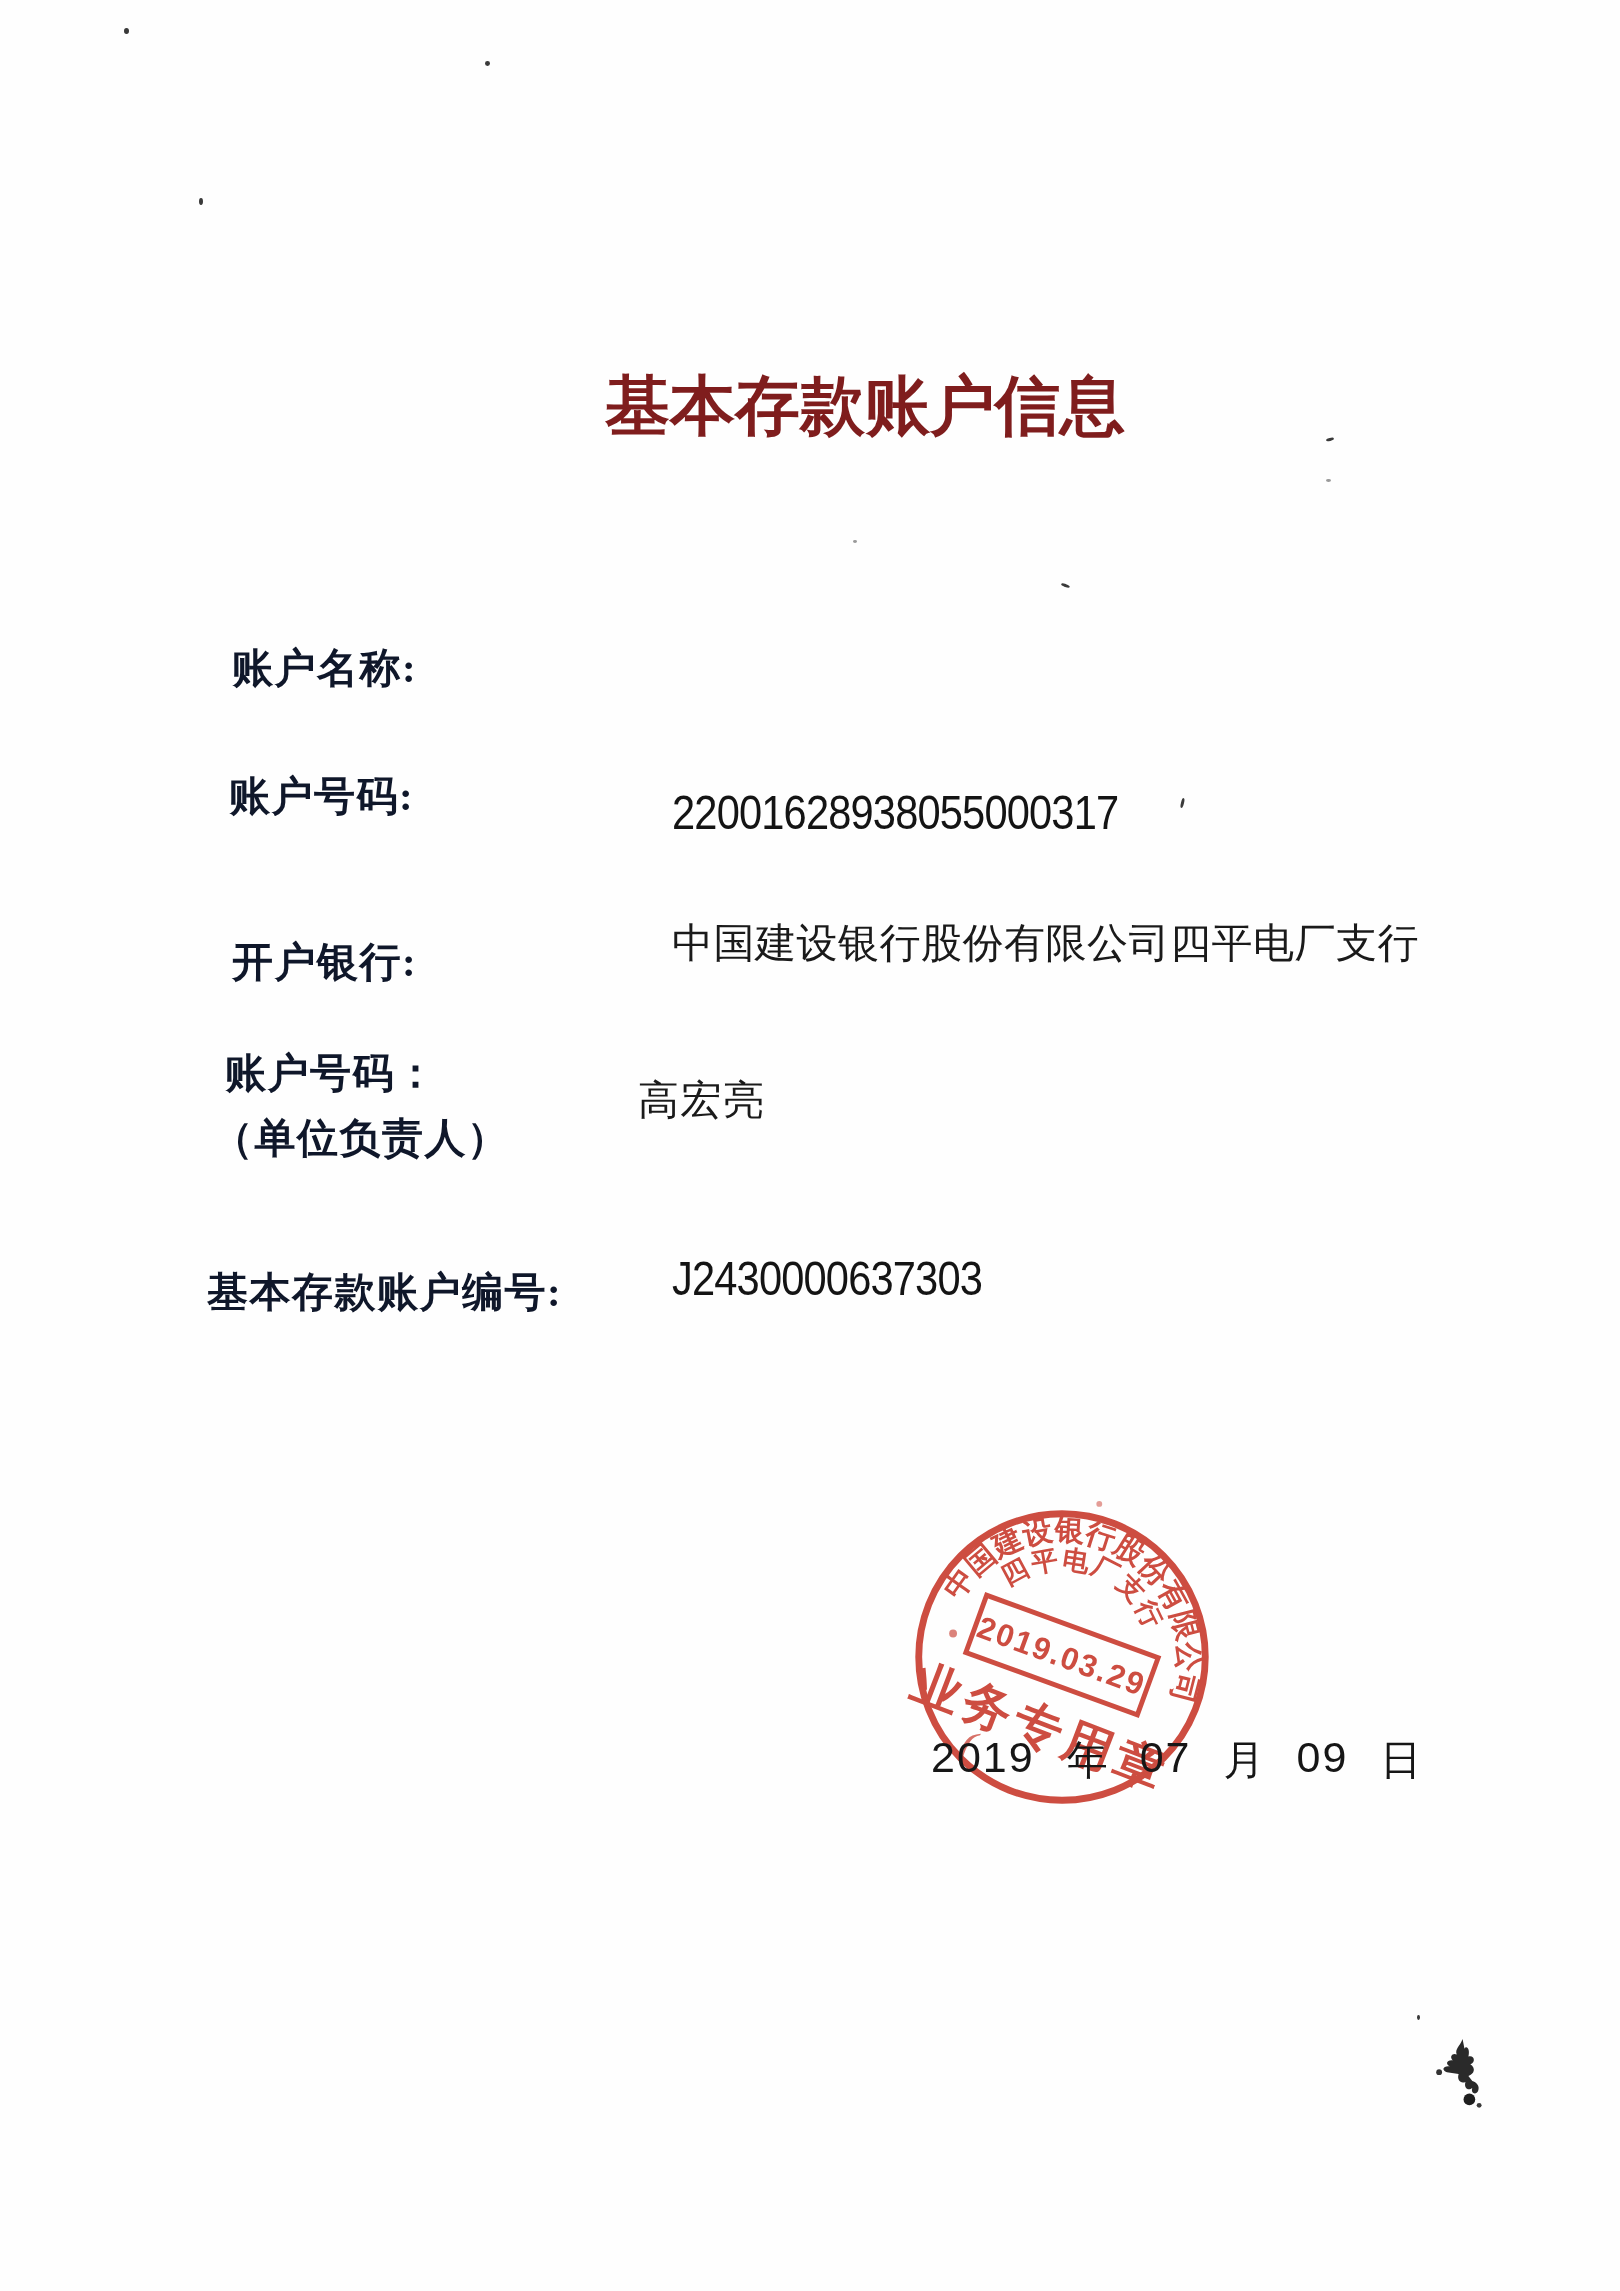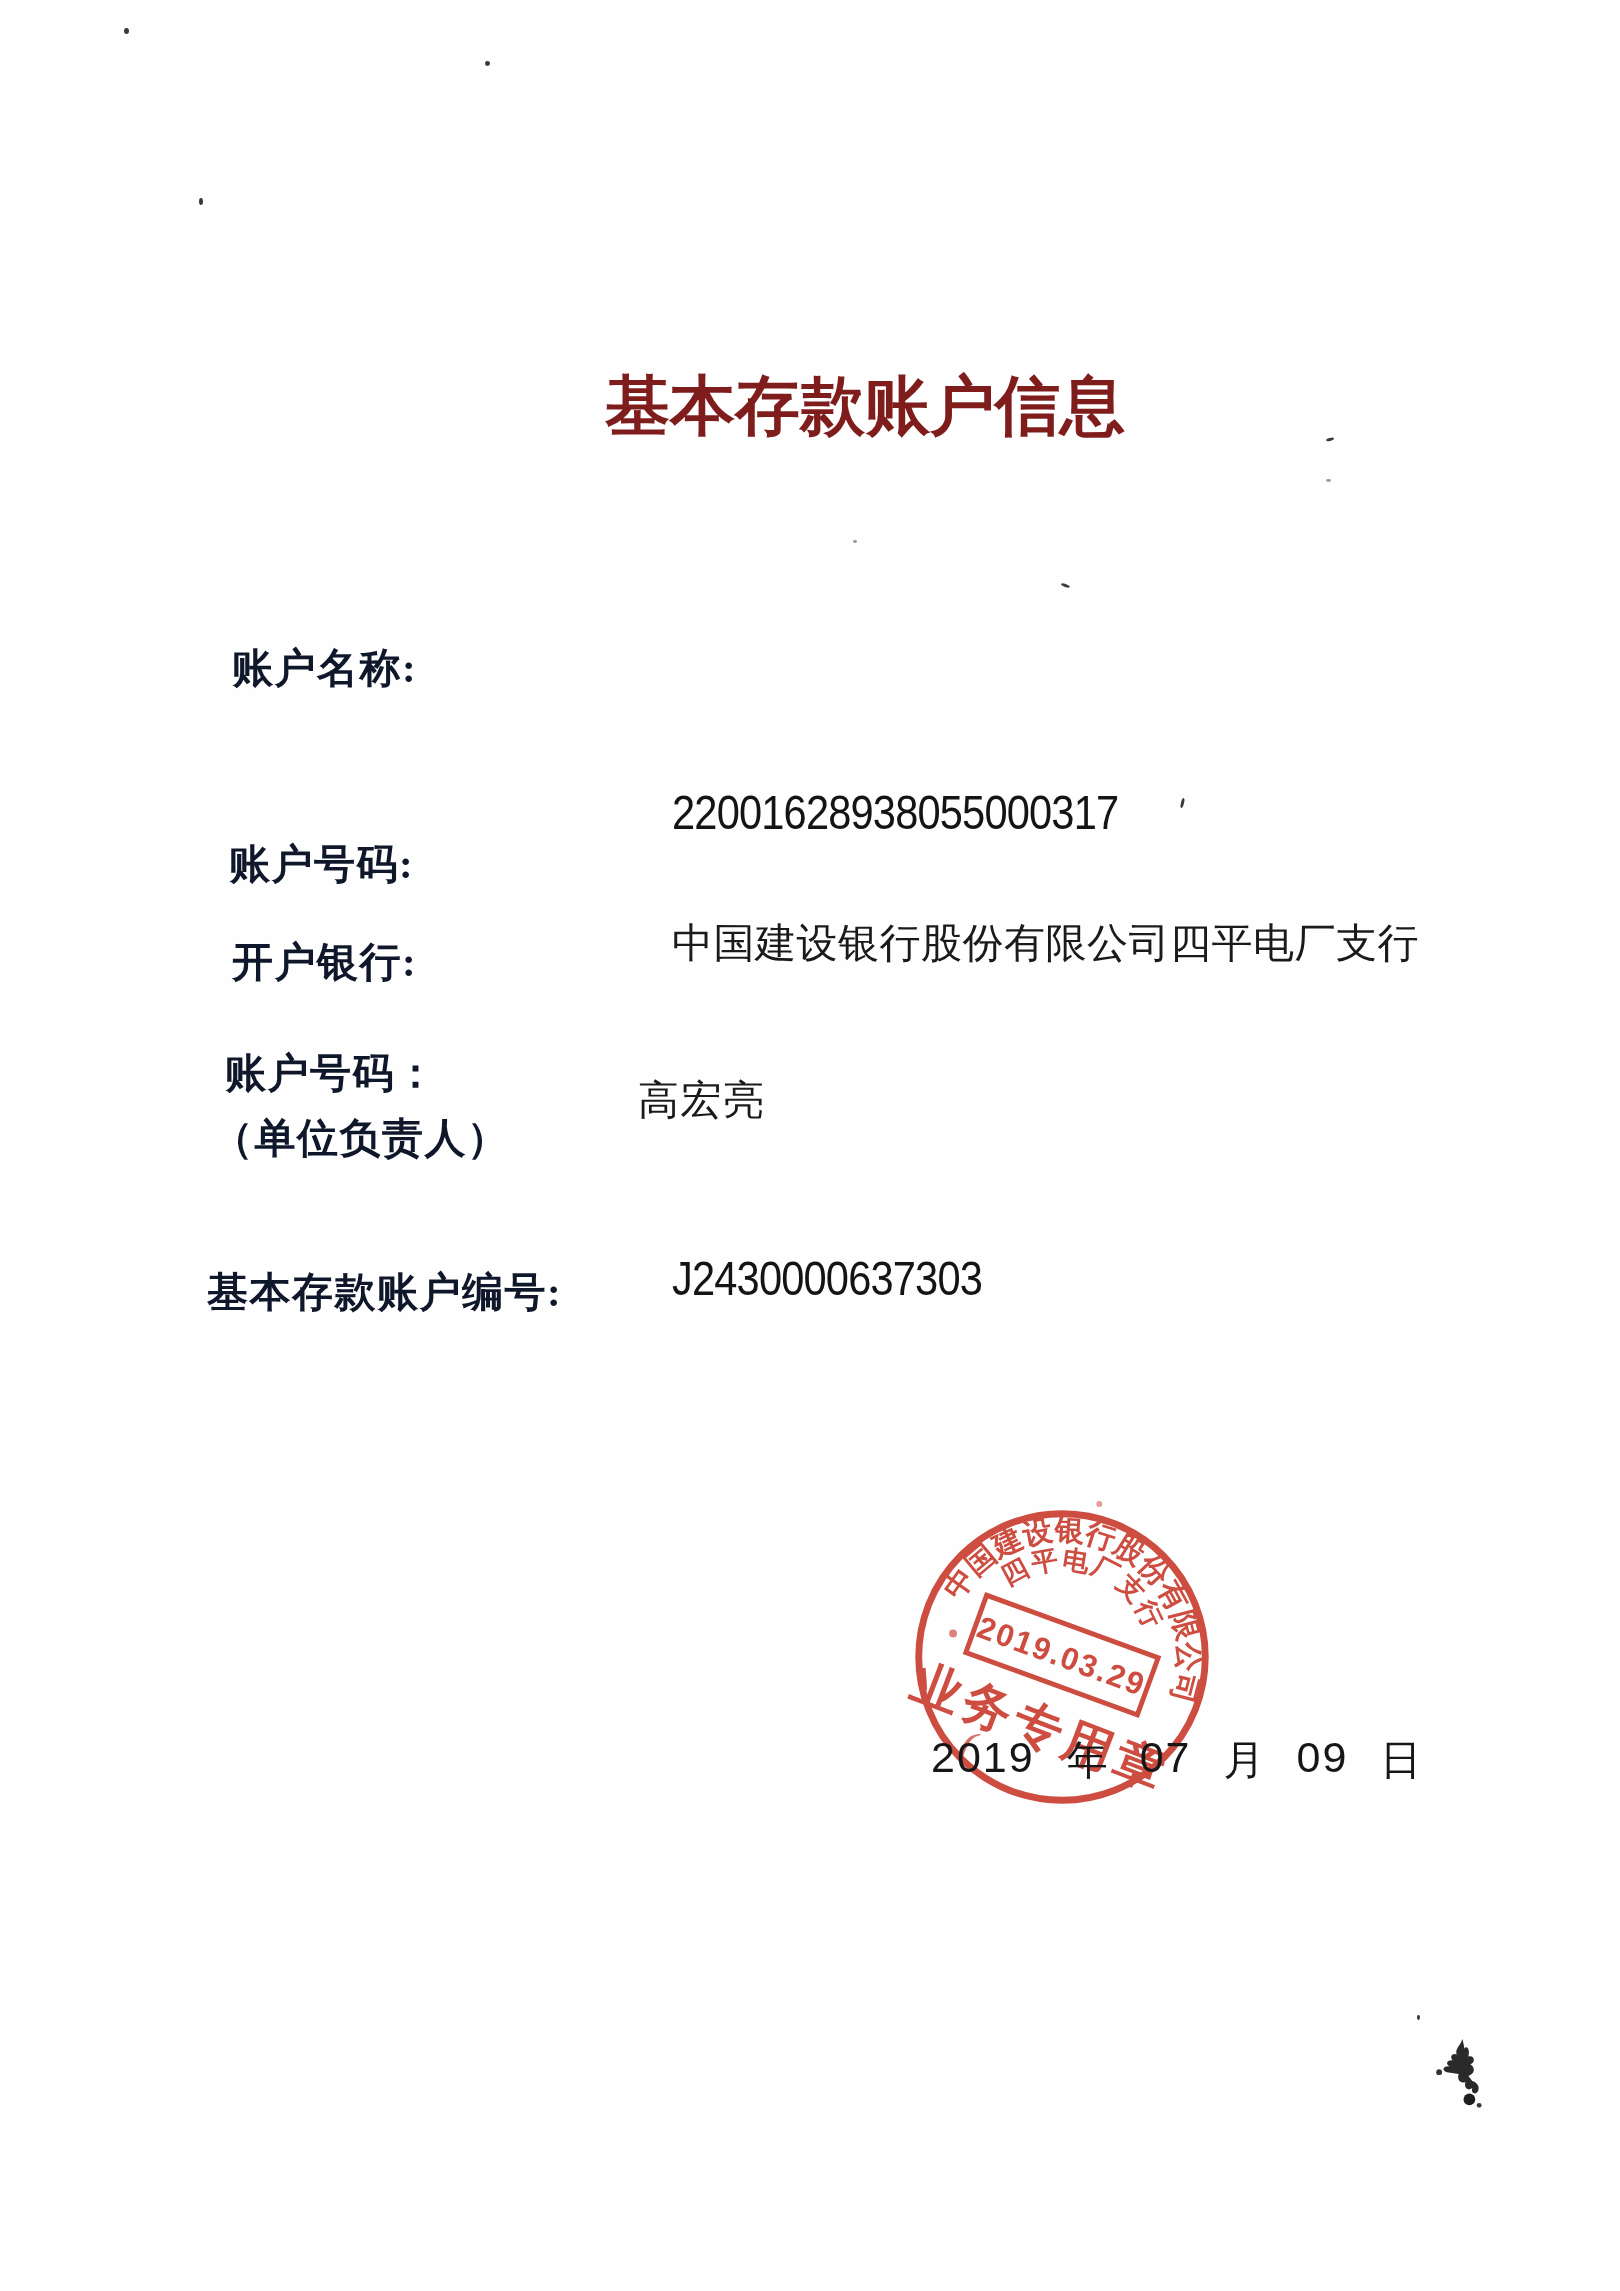--- a/index.html
+++ b/index.html
@@ -30,21 +30,21 @@
     color:#1a1a1a;letter-spacing:1.5px;
   }
   .val-num{
     font-size:49px;line-height:1.05;font-weight:400;
     font-family:"Liberation Sans","DejaVu Sans",sans-serif;
     color:#141414;letter-spacing:-1px;
     transform:scaleX(0.85);transform-origin:left top;
   }
   .lbl-r1{left:232px;top:632px;}
   .val-r1{left:672px;top:628px;}
-  .lbl-r2{left:229px;top:828px;}
+  .lbl-r2{left:229px;top:760px;}
   .val-r2{left:672px;top:787px;}
   .lbl-r3{left:232px;top:926px;}
   .val-r3{left:672px;top:921px;letter-spacing:0.5px;}
   .lbl-r4a{left:225px;top:1037px;}
   .lbl-r4b{left:212px;top:1102px;}
   .val-r4{left:638px;top:1078px;}
   .lbl-r5{left:207px;top:1256px;}
   .val-r5{left:672px;top:1253px;}
   .date-line{
     left:931px;top:1733px;z-index:3;

